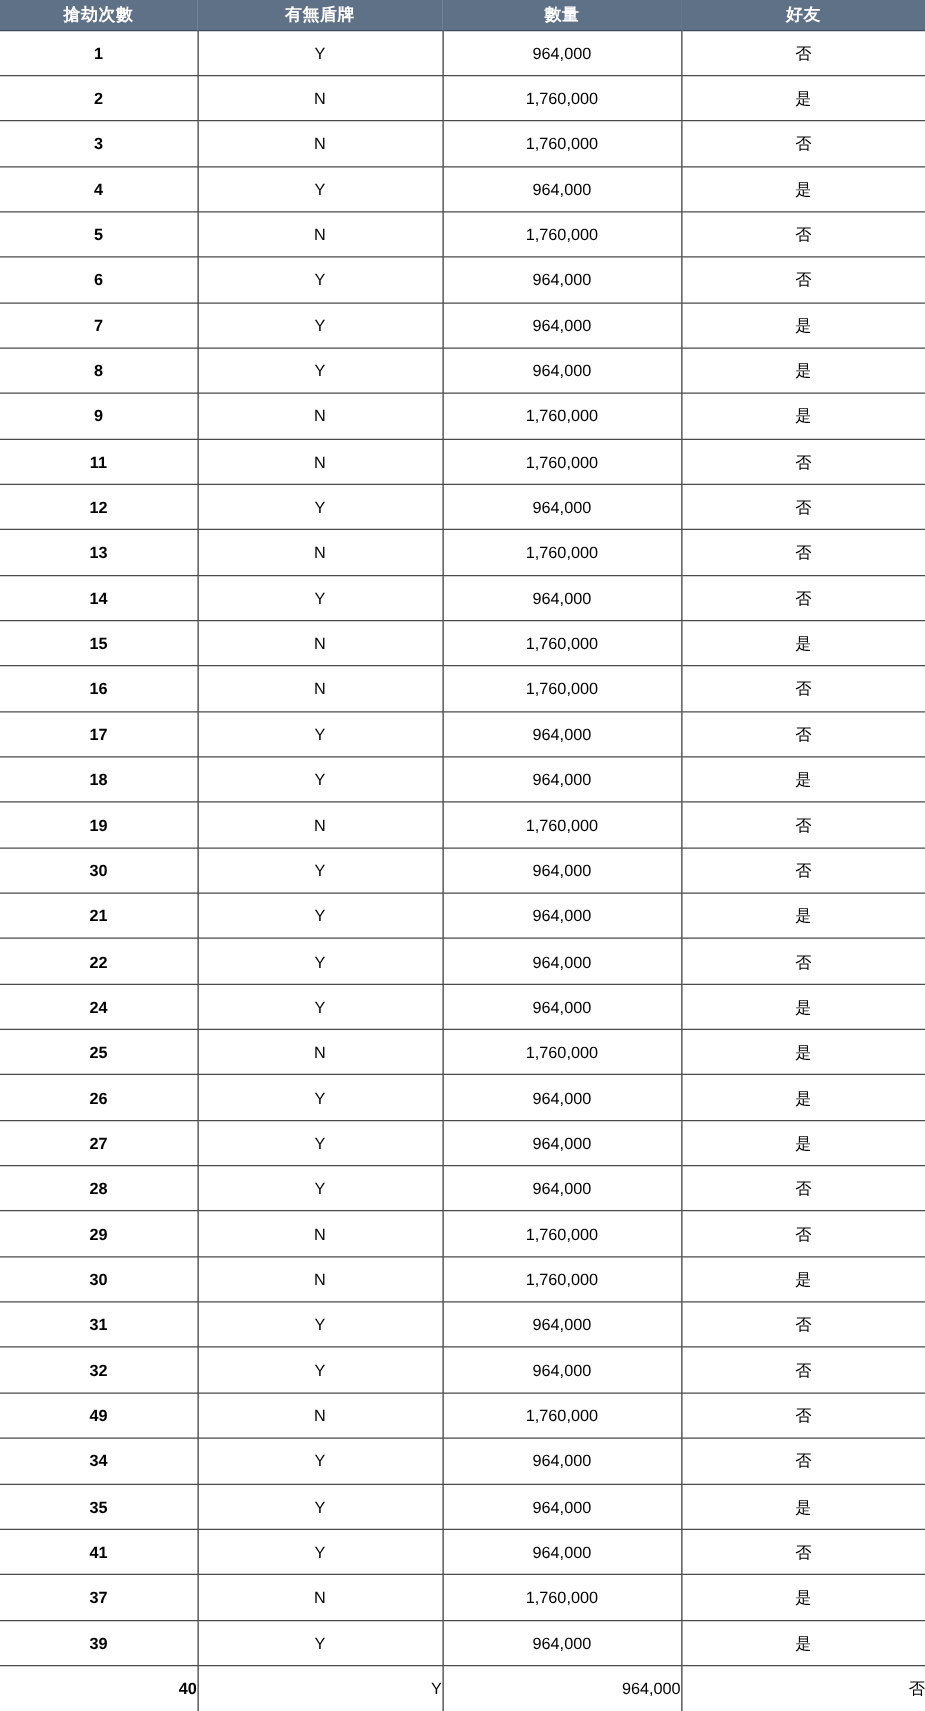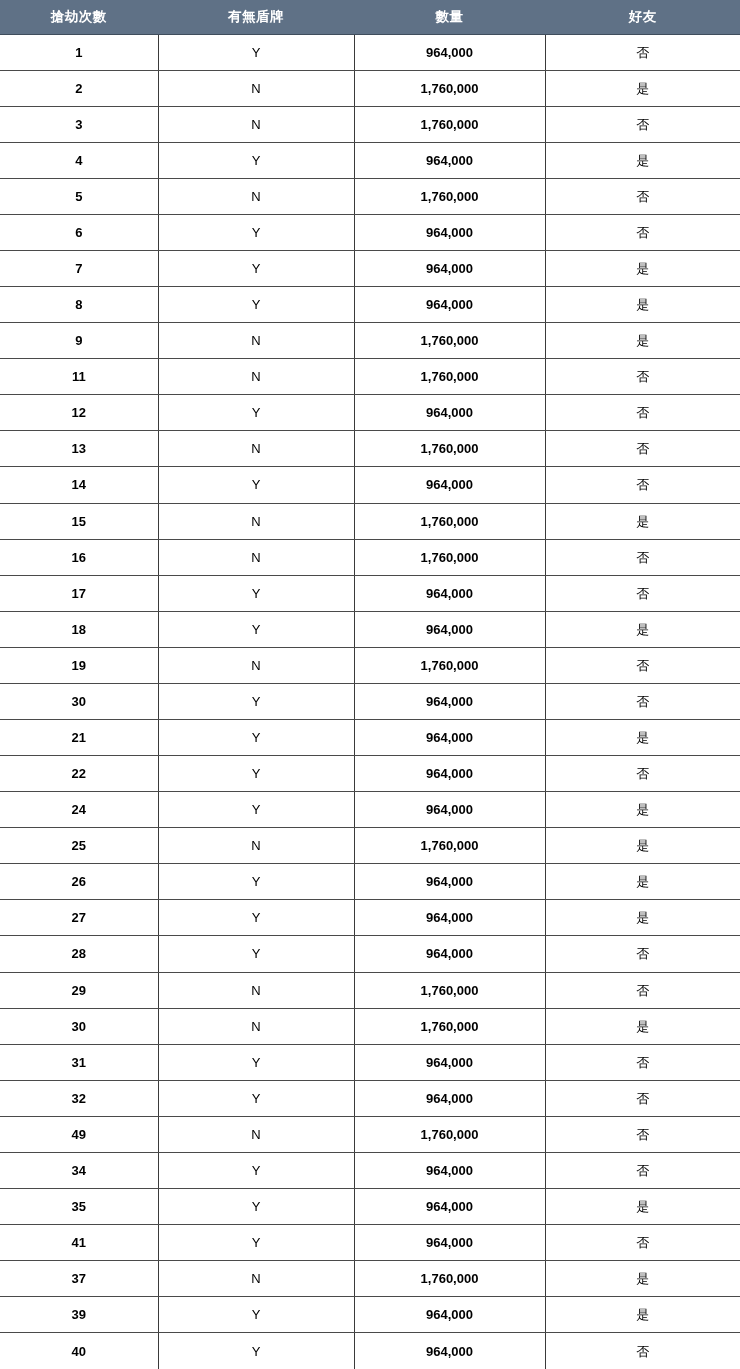--- a/index.html
+++ b/index.html
@@ -18,21 +18,21 @@
     table-layout: fixed;
   }
 
   
   col.c1 { width: 158px; }
   col.c2 { width: 196px; }
   col.c3 { width: 191px; }
   col.c4 { width: 195px; }
 
   
-  #robbery-table thead tr { height: 34px; }
+  #robbery-table thead tr { height: 24px; }
 
   #robbery-table thead th {
     background: #5f7186;
     color: #ffffff;
     font-size: 13.5px;
     font-weight: bold;
     text-align: center;
     vertical-align: middle;
     border-right: 1px solid #5f7186;
     border-bottom: 1px solid #3f4d5c;
@@ -49,27 +49,27 @@
     text-align: center;
     vertical-align: middle;
     color: #000000;
     font-size: 13px;
     border-bottom: 1.6px solid #4a4a4a;
     border-right: 1.6px solid #3a3a3a;
     background: #ffffff;
     line-height: 1;
     padding: 0;
   }
-  #robbery-table tbody tr:last-child td { border-bottom: none; }
+  #robbery-table tbody tr:last-child td { border-bottom: none; text-align: right; }
   #robbery-table tbody td:last-child { border-right: none; }
 
   
   td.col-count  { font-weight: bold; font-size: 13px; }
   td.col-shield { font-weight: normal; font-size: 13.5px; }
-  td.col-amount { font-weight: bold; font-size: 13.5px; }
+  td.col-amount { font-weight: normal; font-size: 13.5px; }
   td.col-friend { font-weight: normal; font-size: 14px; }
 </style>
 </head>
 <body>
 
 <table id="robbery-table">
   <colgroup>
     <col class="c1">
       <col class="c2">
       <col class="c3">

